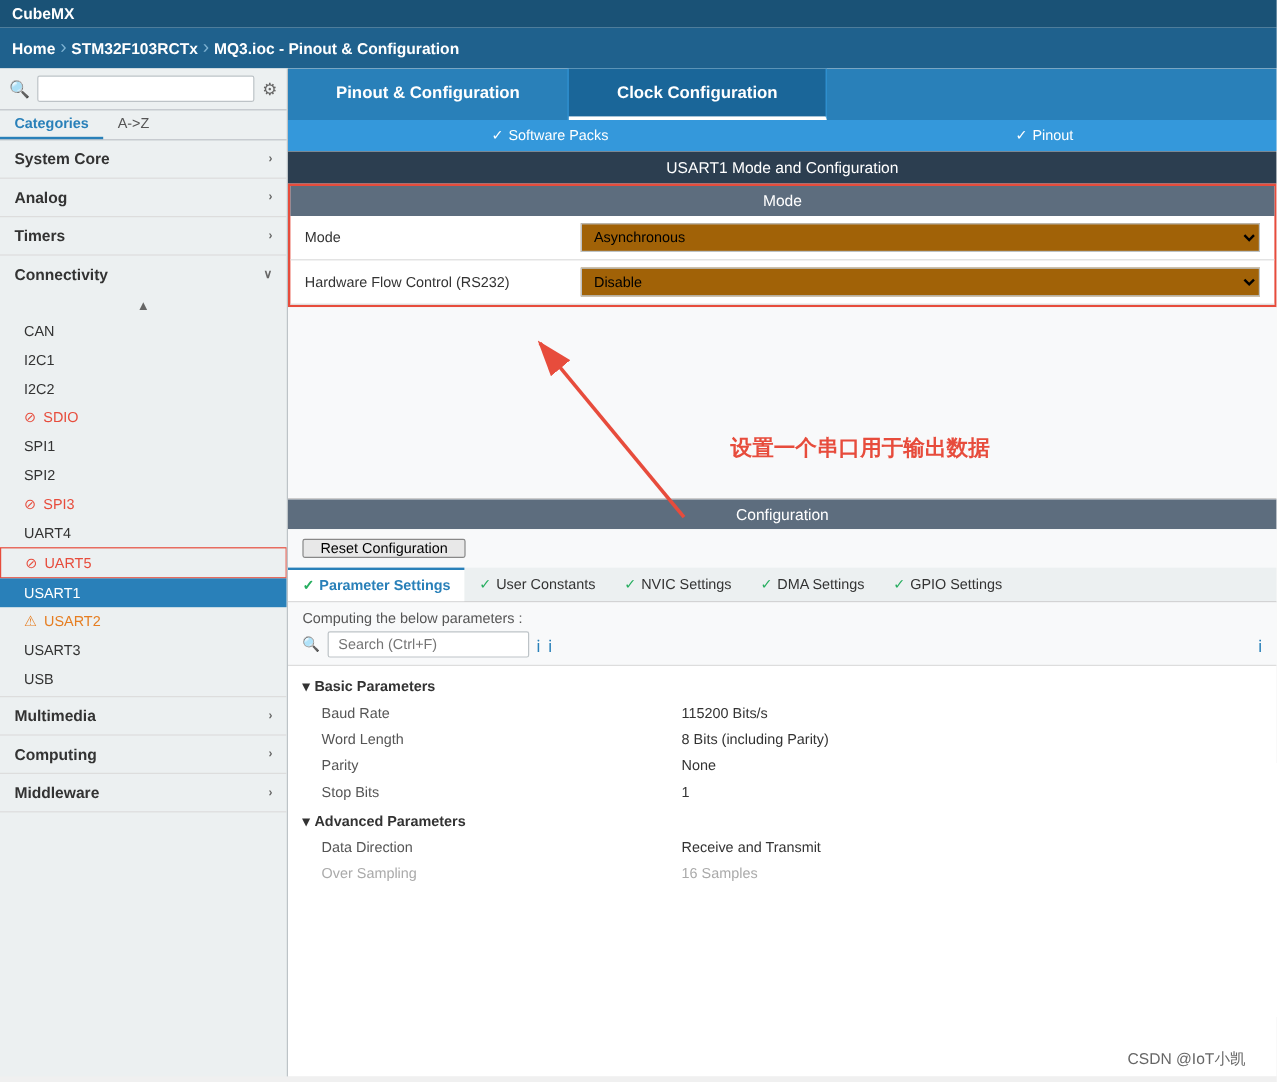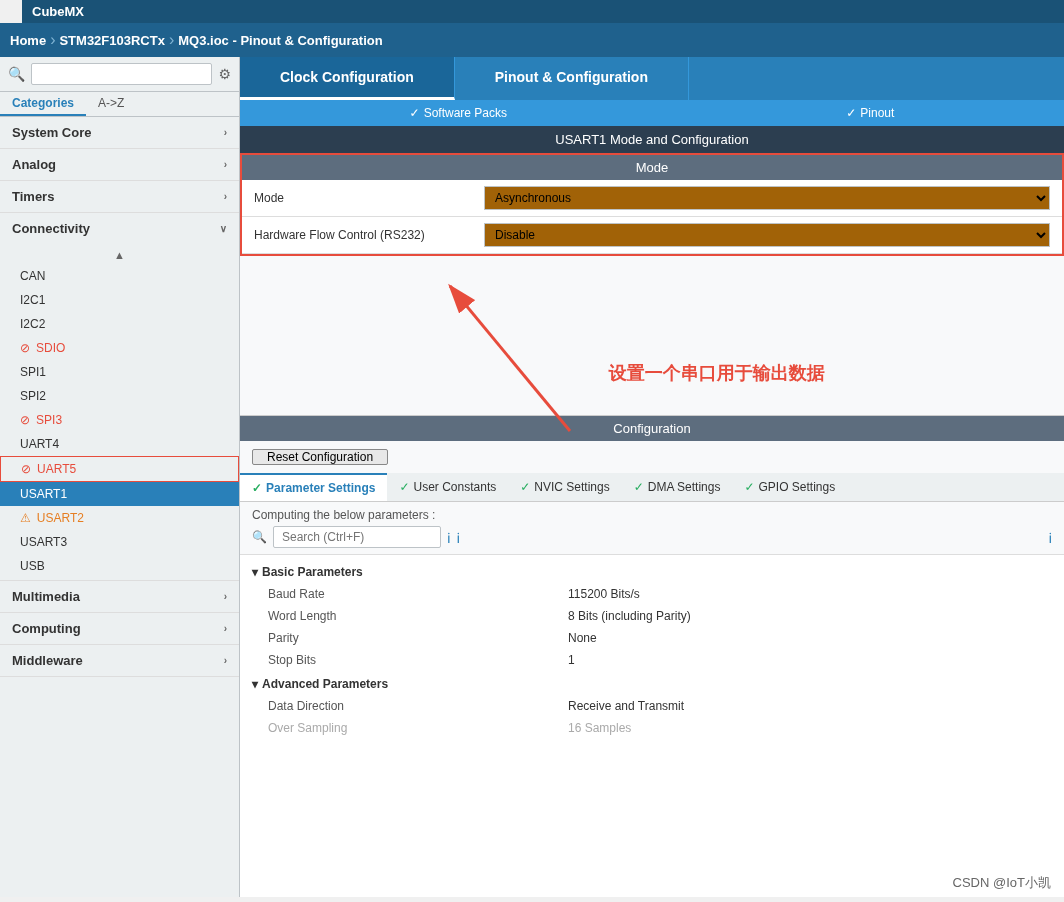--- a/index.html
+++ b/index.html
@@ -5,21 +5,20 @@
     * { margin: 0; padding: 0; box-sizing: border-box; }
     body { font-family: Arial, sans-serif; font-size: 13px; background: #f0f0f0; width: 1064px; height: 902px; overflow: hidden; }
 
     
     .title-bar {
       background: #1a5276;
       color: white;
       padding: 4px 10px;
       font-size: 13px;
       font-weight: bold;
-      margin-left: 22px;
     }
 
     
     .breadcrumb {
       background: #1f618d;
       color: white;
       padding: 8px 10px;
       display: flex;
       align-items: center;
       gap: 0;
@@ -365,21 +364,21 @@
     }
     .param-row.grayed .param-name,
     .param-row.grayed .param-value {
       color: #aaa;
     }
 
     
     .watermark {
       position: fixed;
       bottom: 10px;
-      right: 13px;
+      right: 26px;
       font-size: 13px;
       color: #666;
     }
 
     
     ::-webkit-scrollbar { width: 6px; }
     ::-webkit-scrollbar-track { background: #f0f0f0; }
     ::-webkit-scrollbar-thumb { background: #aaa; border-radius: 3px; }
   </style>
 </head>
@@ -515,25 +514,25 @@
           <span class="chevron">›</span>
         </div>
       </div>
 
     </div>
   </div>
 
   <div class="right-content">
 
     <div class="top-tab-bar">
+      <div class="top-tab">
+        <span>Pinout &amp; Configuration</span>
+      </div>
       <div class="top-tab active">
         <span>Clock Configuration</span>
-      </div>
-      <div class="top-tab">
-        <span>Pinout &amp; Configuration</span>
       </div>
     </div>
 
     <div class="top-subtab-bar">
       <div class="top-subtab">
         <span>✓</span>
         <span>Software Packs</span>
       </div>
       <div class="top-subtab">
         <span>✓</span>

